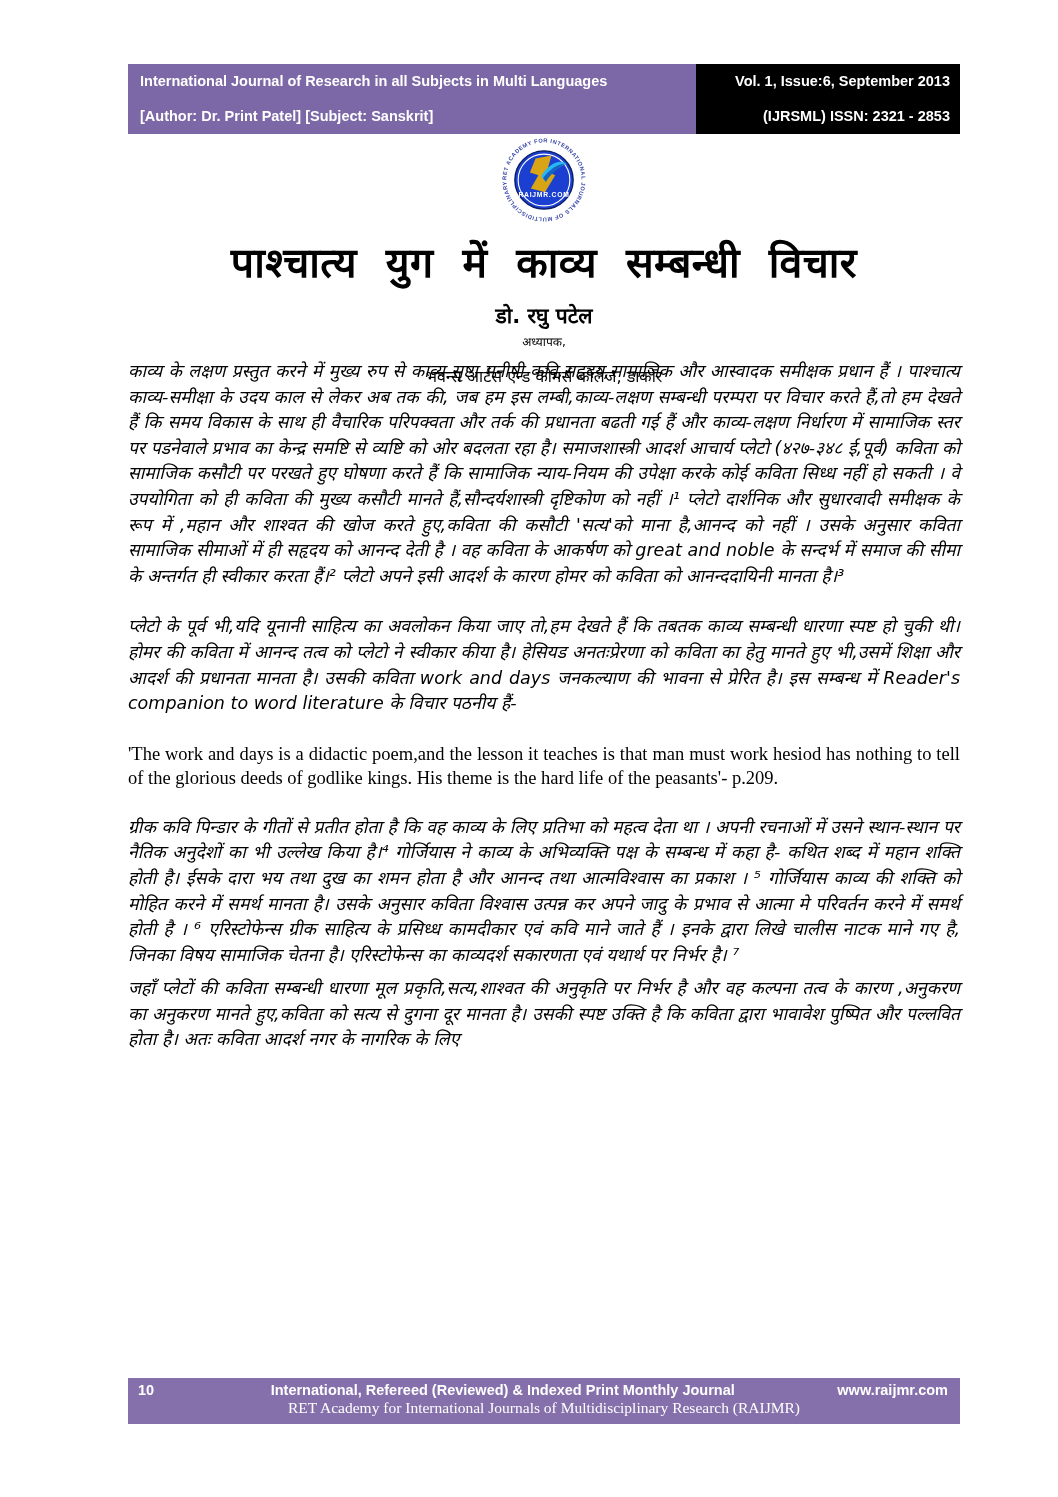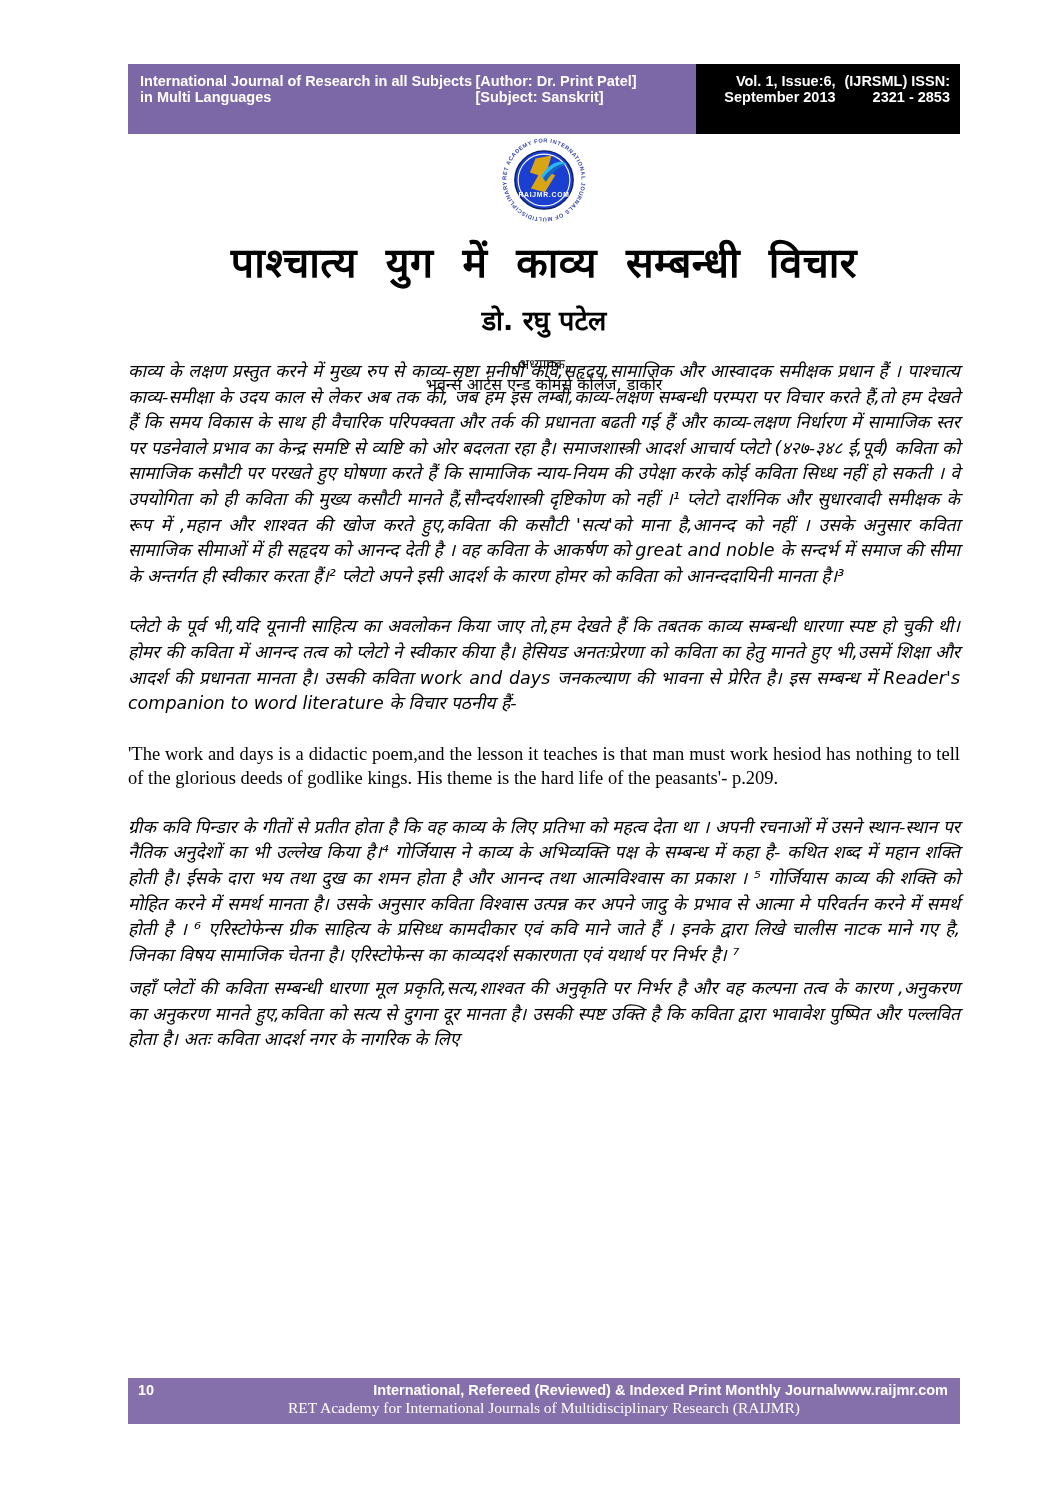--- a/index.html
+++ b/index.html
@@ -6,38 +6,38 @@
   html,body { background:#ffffff; }
   .page {
     position:relative; width:1058px; height:1497px; background:#ffffff;
     font-family:"DejaVu Sans", sans-serif; color:#000; overflow:hidden;
   }
   
   .band { position:absolute; left:128px; top:64px; width:832px; height:70px; display:flex; }
   .band-left {
     width:568px; background:#7c68a6; color:#fff;
     font-family:"Liberation Sans", sans-serif; font-weight:bold; font-size:14.5px;
-    display:flex; justify-content:space-between;
+    display:flex; flex-direction:column; justify-content:space-between;
     padding:9px 10px 10px 12px;
   }
   .band-right {
     flex:1; background:#000; color:#fff;
     font-family:"Liberation Sans", sans-serif; font-weight:bold; font-size:14.5px;
-    display:flex; flex-direction:row; justify-content:space-between;
+    display:flex; flex-direction:column; justify-content:space-between;
     padding:9px 10px 10px 8px; text-align:right;
   }
   
   .center-block { position:absolute; left:128px; top:133px; width:832px; text-align:center; }
   .logo-svg { display:inline-block; }
   .article-title {
     font-size:41px; font-weight:bold; letter-spacing:0.5px; word-spacing:14px;
     margin:2px 0 12px; color:#000;
   }
-  .article-author { font-size:27px; font-weight:bold; margin-bottom:16px; }
-  .article-designation { font-size:14px; margin-bottom:0; }
+  .article-author { font-size:21px; font-weight:bold; margin-bottom:4px; }
+  .article-designation { font-size:12px; margin-bottom:15px; }
   .article-affiliation { font-size:16px; }
   
   .body-text {
     position:absolute; left:128px; top:351px; width:832px;
     font-size:17.5px; line-height:25.6px; text-align:justify; text-align-last:left;
   }
   .para { margin:8px 0 25px 0;font-style:italic; }
   .para.no-gap { margin-bottom:0; }
   .quote {
     font-family:"Liberation Serif", serif; font-size:18.5px; line-height:24px;
@@ -46,21 +46,21 @@
   
   .footer {
     position:absolute; left:128px; top:1378px; width:832px; height:46px;
     background:#8670ac; color:#fff;
   }
   .footer-row1 {
     display:flex; align-items:baseline; padding:4px 12px 0 10px;
     font-family:"Liberation Sans", sans-serif; font-weight:bold; font-size:14.5px;
   }
   .footer-pagenum { margin-right:14px; }
-  .footer-journal { flex:1; text-align:right; }
+  .footer-journal { flex:1; text-align:center; }
   .footer-site { color:#ffffff; }
   .footer-row2 {
     text-align:center; font-family:"Liberation Serif", serif; font-size:15.5px;
     padding-top:1px; color:#fff;
   }
 </style>
 </head>
 <body>
 
 <div class="page">

